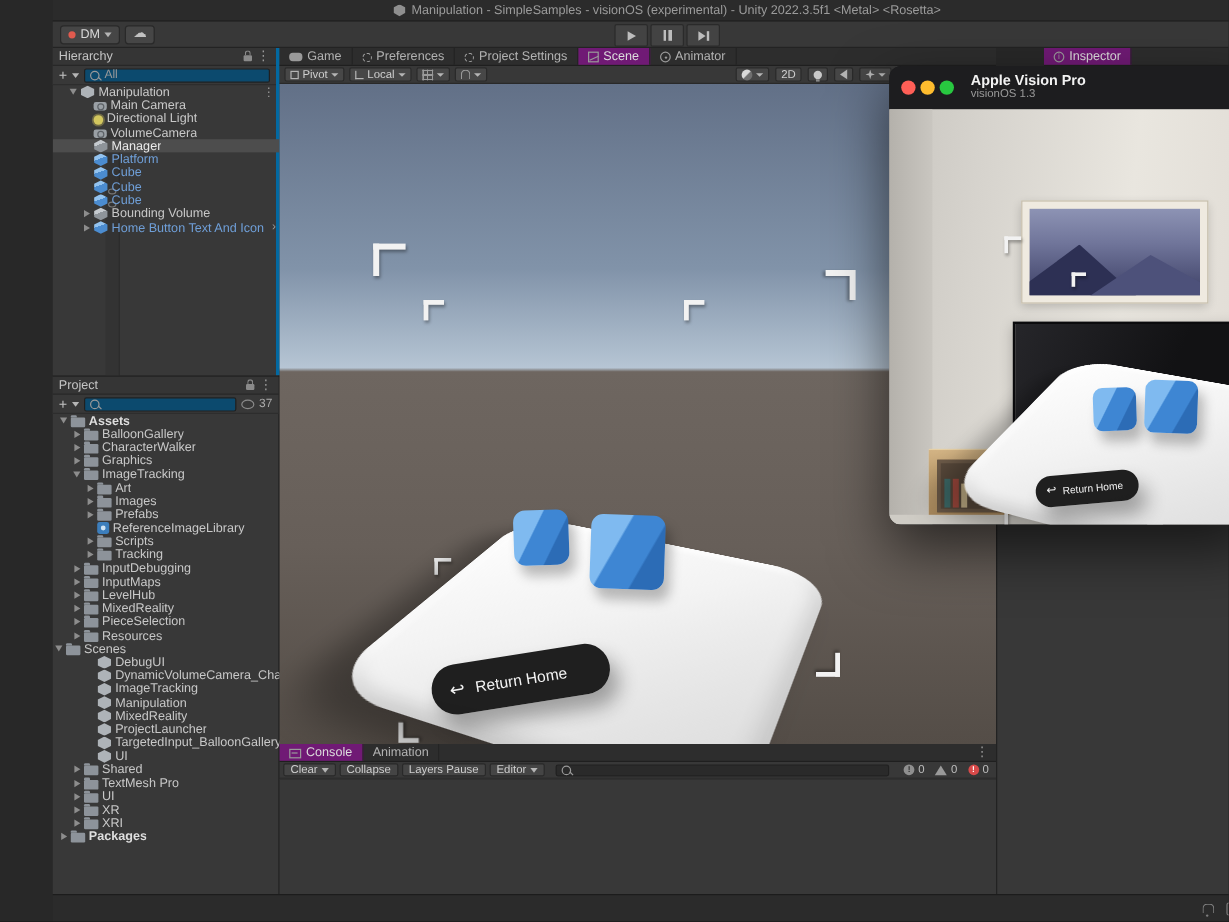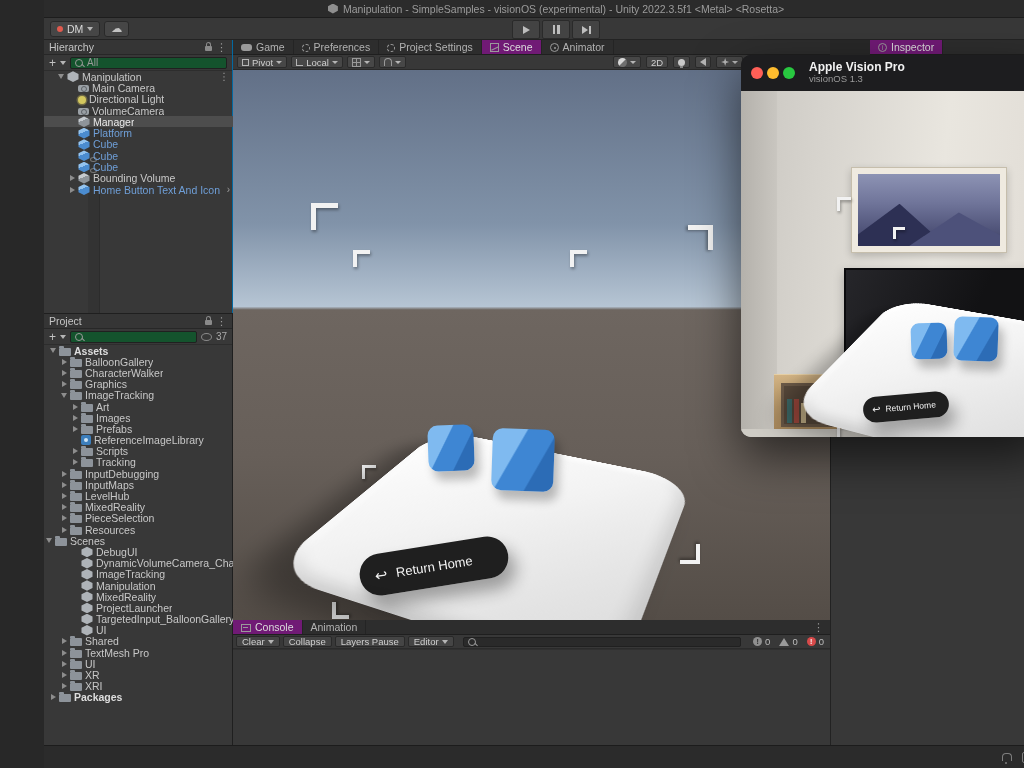--- a/index.html
+++ b/index.html
@@ -40,21 +40,21 @@
   
   .panel-head{height:15px;background:#353535;border-bottom:1px solid #272727;display:flex;align-items:center;
               gap:4px;padding:0 5px;font-size:10.5px;color:#c5c5c5;box-sizing:border-box;}
   .spacer{flex:1;}
   .i-lock{width:7px;height:5px;background:#8a8a8a;border-radius:1px;position:relative;margin-top:3px;display:inline-block;}
   .i-lock::before{content:'';position:absolute;top:-4px;left:1px;width:3px;height:3px;border:1.4px solid #8a8a8a;border-bottom:none;border-radius:3px 3px 0 0;}
   .kebab{color:#9a9a9a;font-size:11px;line-height:1;}
   .search-row{height:16px;background:#383838;border-bottom:1px solid #2d2d2d;display:flex;align-items:center;
               gap:4px;padding:0 5px;box-sizing:border-box;}
   .plus{color:#c2c2c2;font-size:12px;line-height:1;}
-  .sfield{flex:1;height:12px;background:#14532d;border:1px solid #202020;border-radius:2px;display:flex;
+  .sfield{flex:1;height:12px;background:#0c4a6e;border:1px solid #202020;border-radius:2px;display:flex;
           align-items:center;gap:4px;padding:0 4px;color:#9a9a9a;font-size:10px;box-sizing:border-box;}
   .i-eye{width:9px;height:6px;border:1.2px solid #8a8a8a;border-radius:50%;display:inline-block;}
 
   
   .tree{overflow:hidden;}
   .trow{height:11.3px;display:flex;align-items:center;box-sizing:border-box;}
   .trow .exp{width:10px;display:flex;justify-content:center;align-items:center;flex:none;}
   .tri{display:inline-block;width:0;height:0;}
   .tri.closed{border-top:3.5px solid transparent;border-bottom:3.5px solid transparent;border-left:5px solid #8d8d8d;}
   .tri.open{border-left:3.5px solid transparent;border-right:3.5px solid transparent;border-top:5px solid #8d8d8d;}
@@ -232,21 +232,21 @@
         </div>
       <div class="tbtn">
           <span class="i-step">
             <em></em>
             <i></i>
           </span>
         </div>
     </div>
   </div>
 
-  <div class="abs" style="left:0;top:40px;width:189px;height:273px;background:#383838;border-right:1px solid #0369a1;box-sizing:border-box;">
+  <div class="abs" style="left:0;top:40px;width:189px;height:273px;background:#383838;border-right:3px solid #0369a1;box-sizing:border-box;">
     <div class="panel-head">
       <span>Hierarchy</span>
       <span class="spacer"></span>
       <span class="i-lock"></span>
       <span class="kebab">⋮</span>
     </div>
     <div class="search-row">
       <span class="plus">+</span>
       <span class="caret"></span>
       <div class="sfield">

